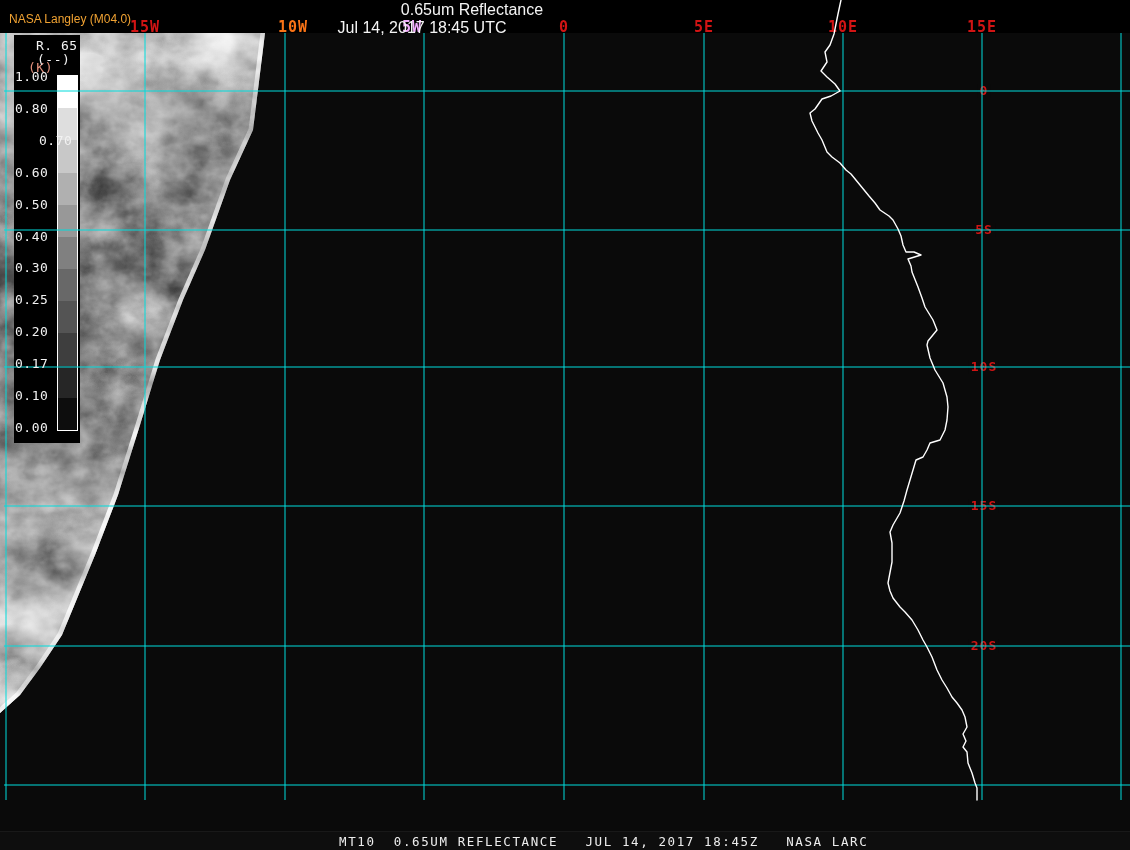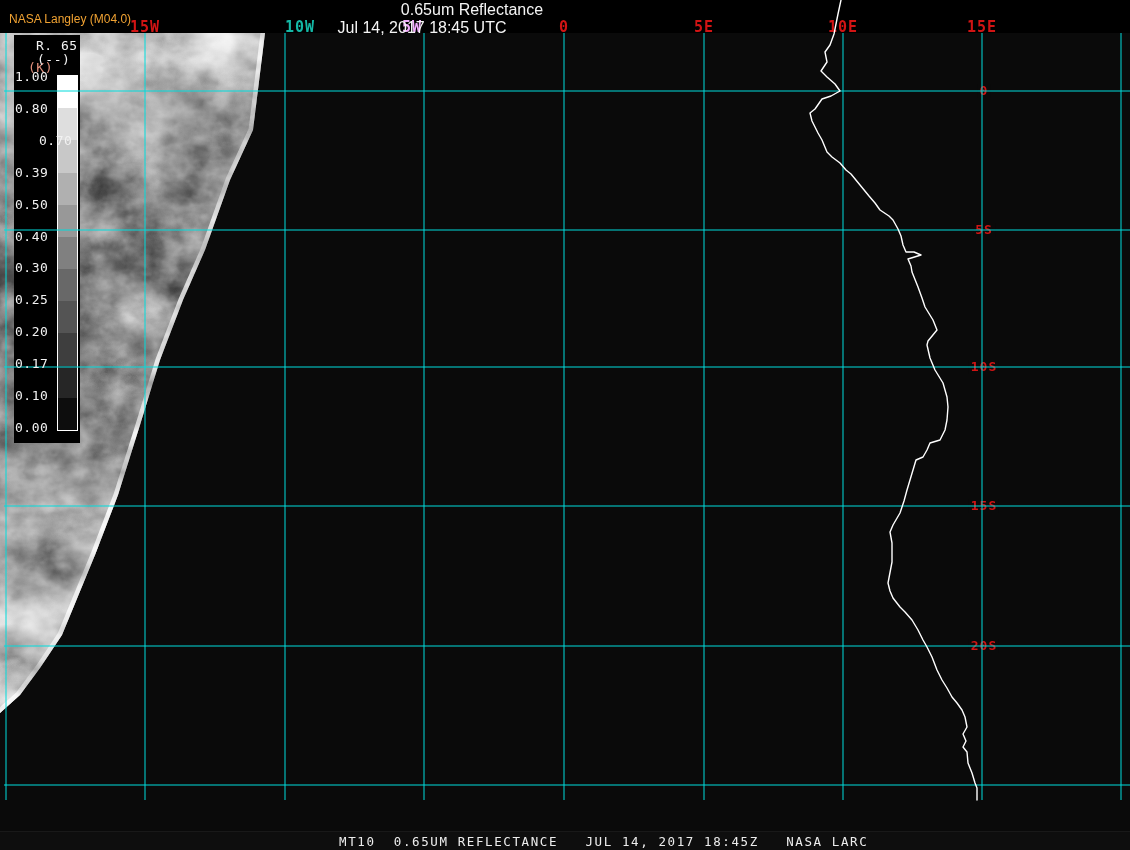--- a/index.html
+++ b/index.html
@@ -99,21 +99,21 @@
       <div class="cb-seg" style="height: 32.1818px; background: rgb(104, 104, 104);"></div>
       <div class="cb-seg" style="height: 32.1818px; background: rgb(84, 84, 84);"></div>
       <div class="cb-seg" style="height: 32.1818px; background: rgb(62, 62, 62);"></div>
       <div class="cb-seg" style="height: 32.1818px; background: rgb(38, 38, 38);"></div>
       <div class="cb-seg" style="height: 32.1818px; background: rgb(13, 13, 13);"></div>
     </div>
   <div id="cb-ticks">
       <div class="cb-tick z5" style="top: 70px;">1.00</div>
       <div class="cb-tick z5" style="top: 101.9px;">0.80</div>
       <div class="cb-tick z5" style="top: 133.8px; margin-left: 24px;">0.70</div>
-      <div class="cb-tick z5" style="top: 165.7px;">0.39</div>
+      <div class="cb-tick z5" style="top: 165.7px;">0.60</div>
       <div class="cb-tick z5" style="top: 197.6px;">0.50</div>
       <div class="cb-tick z5" style="top: 229.5px;">0.40</div>
       <div class="cb-tick z5" style="top: 261.4px;">0.30</div>
       <div class="cb-tick z5" style="top: 293.3px;">0.25</div>
       <div class="cb-tick z5" style="top: 325.2px;">0.20</div>
       <div class="cb-tick z5" style="top: 357.1px;">0.17</div>
       <div class="cb-tick z5" style="top: 389px;">0.10</div>
       <div class="cb-tick z5" style="top: 420.9px;">0.00</div>
     </div>
 
@@ -133,21 +133,21 @@
         <line y1="367" y2="367" x1="4" x2="1130" stroke="#00dcdc" stroke-width="1"></line>
         <line y1="506" y2="506" x1="4" x2="1130" stroke="#00dcdc" stroke-width="1"></line>
         <line y1="646" y2="646" x1="4" x2="1130" stroke="#00dcdc" stroke-width="1"></line>
         <line y1="785" y2="785" x1="4" x2="1130" stroke="#00dcdc" stroke-width="1"></line>
       </g>
     <polyline fill="none" stroke="#ffffff" stroke-width="1.4" stroke-linejoin="round" stroke-linecap="round" points="841,0 838,14 834,34 830,45 825,52 827,62 821,71 827,77 835,84 840,91 831,96 822,99 815,109 810,113 812,121 818,133 822,140 827,152 832,157 840,163 846,170 851,174 860,185 869,196 875,203 880,210 889,216 893,220 898,229 901,236 903,245 906,252 914,252 921,255 908,259 911,266 912,272 918,287 922,298 925,307 933,320 937,330 928,341 927,345 930,358 935,370 943,383 947,397 948,407 947,420 945,430 940,440 930,443 927,450 923,457 916,460 913,470 910,480 907,490 904,501 900,513 893,525 890,532 892,543 892,562 888,583 890,591 893,598 900,607 905,612 912,620 918,630 923,640 927,647 932,657 937,670 942,680 947,688 952,697 957,703 962,710 965,717 967,727 963,734 966,741 963,747 967,752 968,763 972,773 975,783 977,788 977,800"></polyline>
   </svg>
 
   <div id="geo-labels" class="z5">
       <div class="lon-label" style="left: 145px; color: rgb(210, 20, 20);">15W</div>
-      <div class="lon-label" style="left: 300px; color: #14b8a6;">10W</div>
+      <div class="lon-label" style="left: 293px; color: #f97316;">10W</div>
       <div class="lon-label" style="left: 412px; color: #f0abfc;">5W</div>
       <div class="lon-label" style="left: 564px; color: rgb(210, 20, 20);">0</div>
       <div class="lon-label" style="left: 704px; color: rgb(210, 20, 20);">5E</div>
       <div class="lon-label" style="left: 843px; color: rgb(210, 20, 20);">10E</div>
       <div class="lon-label" style="left: 982px; color: rgb(210, 20, 20);">15E</div>
       <div class="lat-label" style="left: 984px; top: 91px; color: rgb(210, 20, 20);">0</div>
       <div class="lat-label" style="left: 984px; top: 230px; color: rgb(210, 20, 20);">5S</div>
       <div class="lat-label" style="left: 984px; top: 367px; color: rgb(210, 20, 20);">10S</div>
       <div class="lat-label" style="left: 984px; top: 506px; color: rgb(210, 20, 20);">15S</div>
       <div class="lat-label" style="left: 984px; top: 646px; color: rgb(210, 20, 20);">20S</div>

